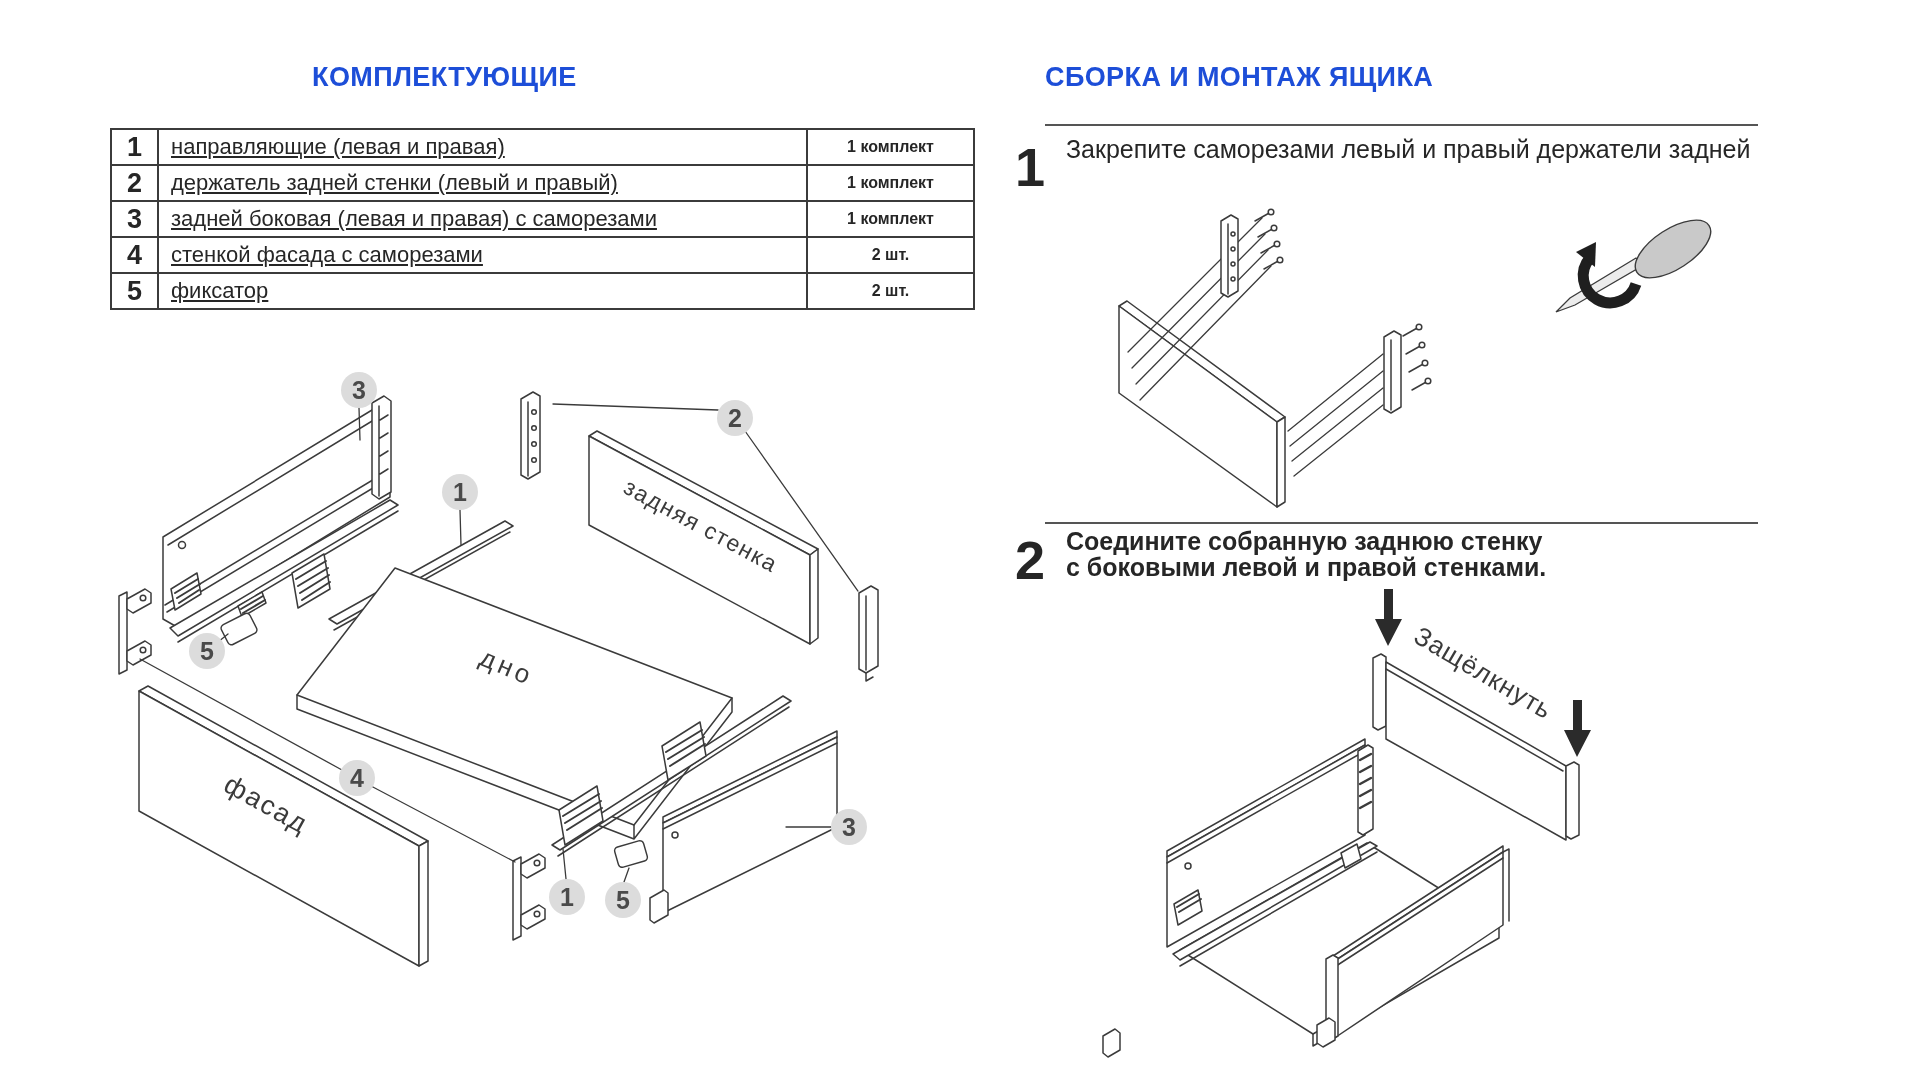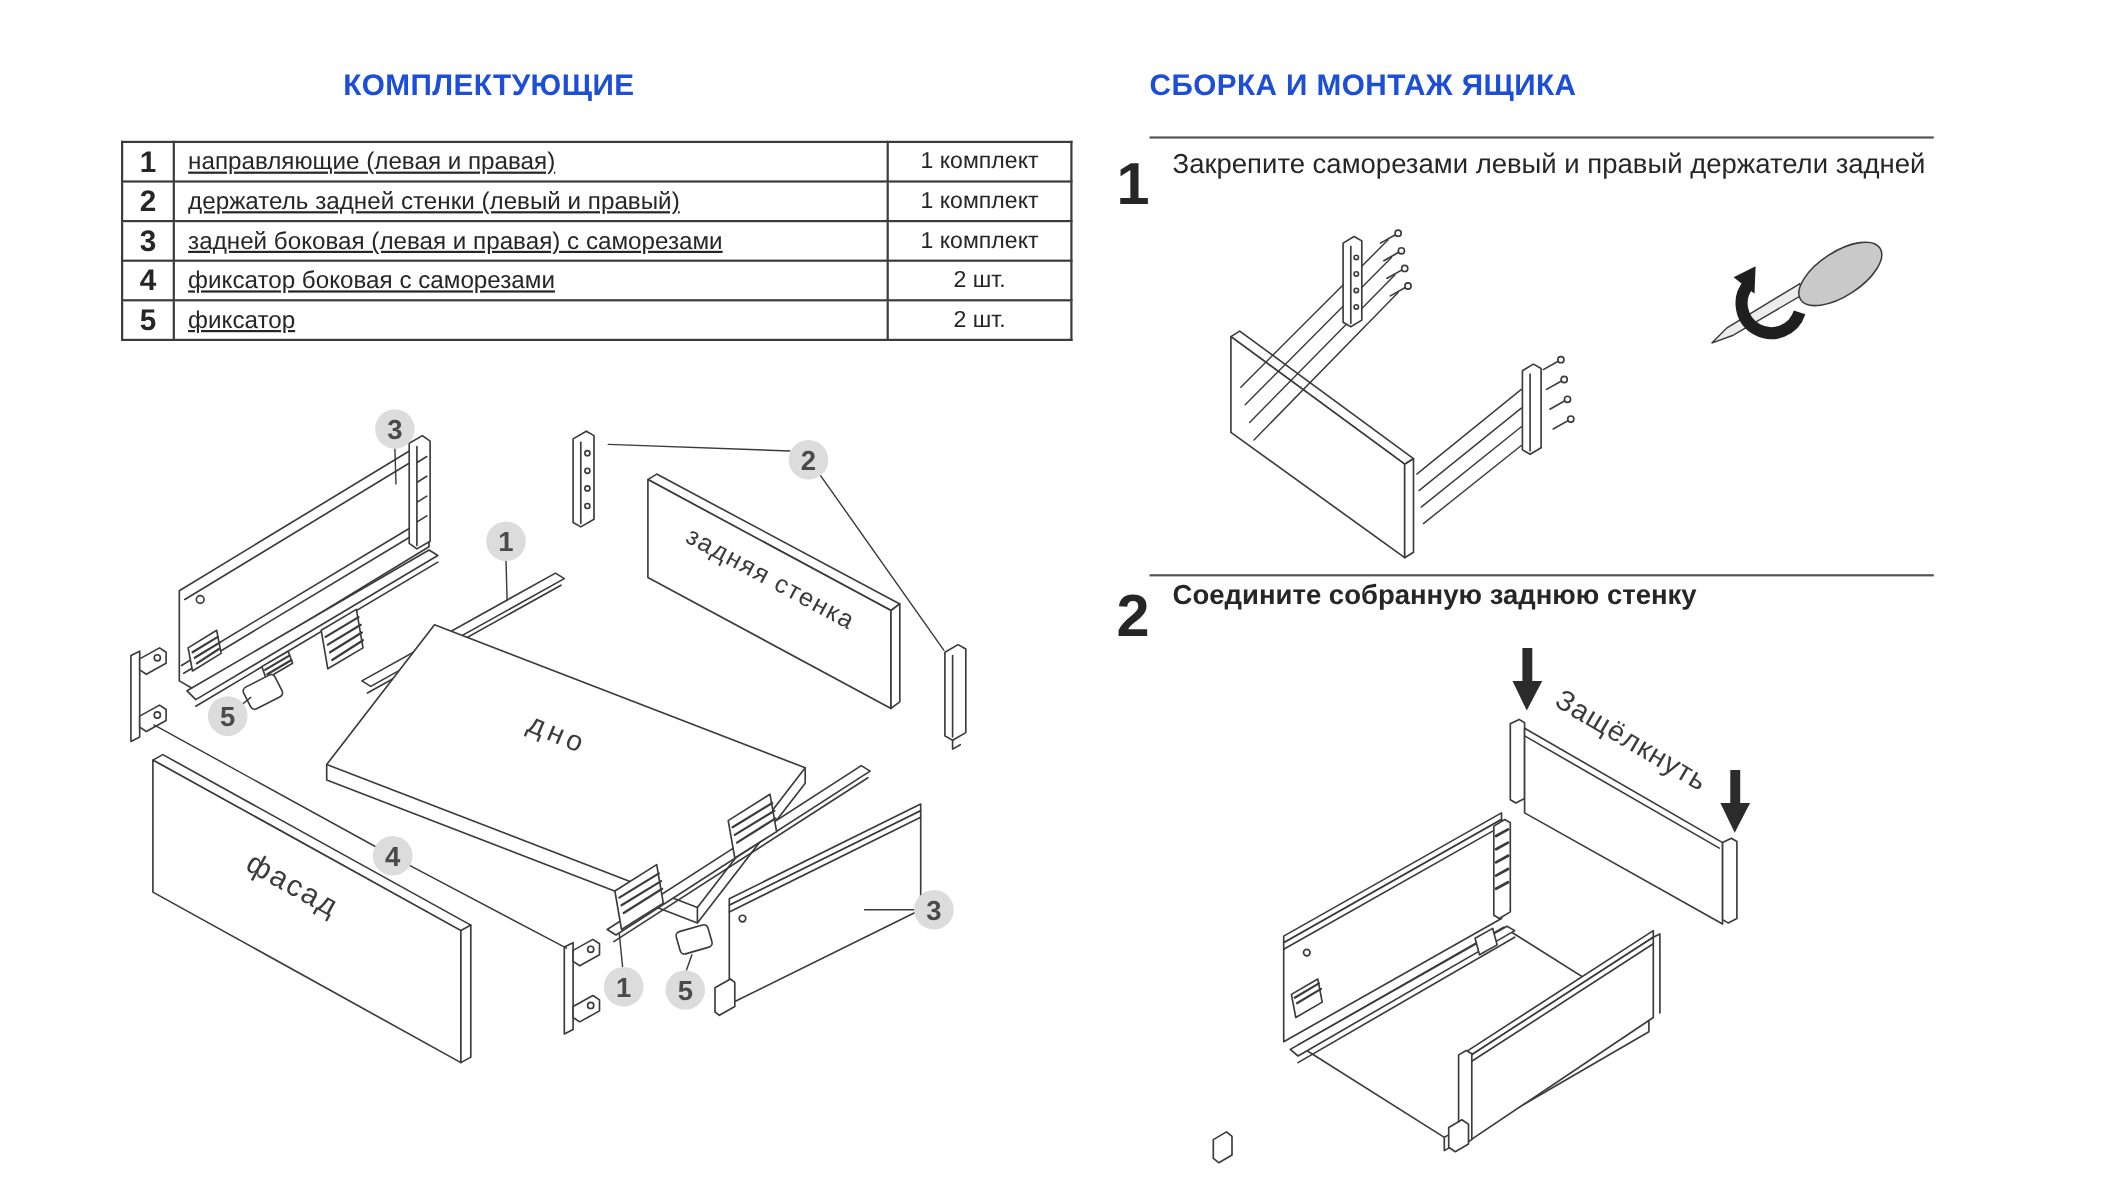--- a/index.html
+++ b/index.html
@@ -7,21 +7,21 @@
     width:1924px;height:1082px;position:relative;background:#ffffff;
     font-family:"Liberation Sans",sans-serif;color:#262626;overflow:hidden;
   }
   .abs{position:absolute;}
   .sec-title{font-weight:bold;font-size:27px;letter-spacing:.4px;color:#1d4ed8;white-space:nowrap;}
   
   .parts-table{position:absolute;left:110px;top:128px;border-collapse:collapse;table-layout:fixed;width:845px;}
   .parts-table td{border:2px solid #3b3b3b;height:34px;vertical-align:middle;padding:0;}
   .td-num{width:45px;text-align:center;font-weight:bold;font-size:27px;}
   .td-desc{width:635px;font-size:22px;padding-left:12px !important;text-decoration:underline;}
-  .td-qty{width:165px;text-align:center;font-size:21px;}
+  .td-qty{width:165px;text-align:center;font-size:16px;font-weight:bold;}
   
   .rule{position:absolute;left:1045px;width:713px;height:2px;background:#555;}
   .step-num{position:absolute;left:1004px;width:52px;text-align:center;font-weight:bold;font-size:54px;line-height:54px;color:#262626;}
   .step-text{position:absolute;left:1066px;font-size:25px;line-height:26px;color:#262626;white-space:nowrap;}
   
   svg{position:absolute;overflow:visible;}
   .ln{stroke:#3b3b3b;stroke-width:1.5;fill:none;stroke-linejoin:round;stroke-linecap:round;}
   .face{stroke:#3b3b3b;stroke-width:1.5;fill:#ffffff;stroke-linejoin:round;}
   .hatch{stroke:#3b3b3b;stroke-width:2;fill:none;stroke-linecap:round;}
   .dk{fill:#2b2b2b;stroke:none;}
@@ -46,21 +46,21 @@
     <td class="td-desc">держатель задней стенки (левый и правый)</td>
     <td class="td-qty">1 комплект</td>
   </tr>
   <tr>
     <td class="td-num">3</td>
     <td class="td-desc">задней боковая (левая и правая) с саморезами</td>
     <td class="td-qty">1 комплект</td>
   </tr>
   <tr>
     <td class="td-num">4</td>
-    <td class="td-desc">фиксатор боковая с саморезами</td>
+    <td class="td-desc">стенкой фасада с саморезами</td>
     <td class="td-qty">2 шт.</td>
   </tr>
   <tr>
     <td class="td-num">5</td>
     <td class="td-desc">фиксатор</td>
     <td class="td-qty">2 шт.</td>
   </tr>
 </tbody>
   </table>
 
@@ -252,20 +252,21 @@
     <path d="M1590,258 A27,27 0 1 0 1636,284" style="fill:none;stroke:#1f1f1f;stroke-width:11;"></path>
     <polygon points="1596,242 1576,252 1595,267" style="fill:#1f1f1f;"></polygon>
   </g>
 </svg>
 
 <div class="rule" style="top:522px;"></div>
 
 <div class="step-num" style="top:533px;">2</div>
 <div class="step-text" style="top:528px;font-weight:bold;">
   <div>Соедините собранную заднюю стенку</div>
+  <div>с боковыми левой и правой стенками.</div>
 </div>
 
 <svg style="left:1080px;top:585px;width:645px;height:490px;" viewBox="1080 585 645 490">
 
   <g>
     <path class="face" d="M1180,950 L1367,843 L1499,926 L1313,1034 Z"></path>
     <path class="ln" d="M1313,1034 L1313,1046 L1499,938 L1499,926"></path>
   </g>
 
   <g>

